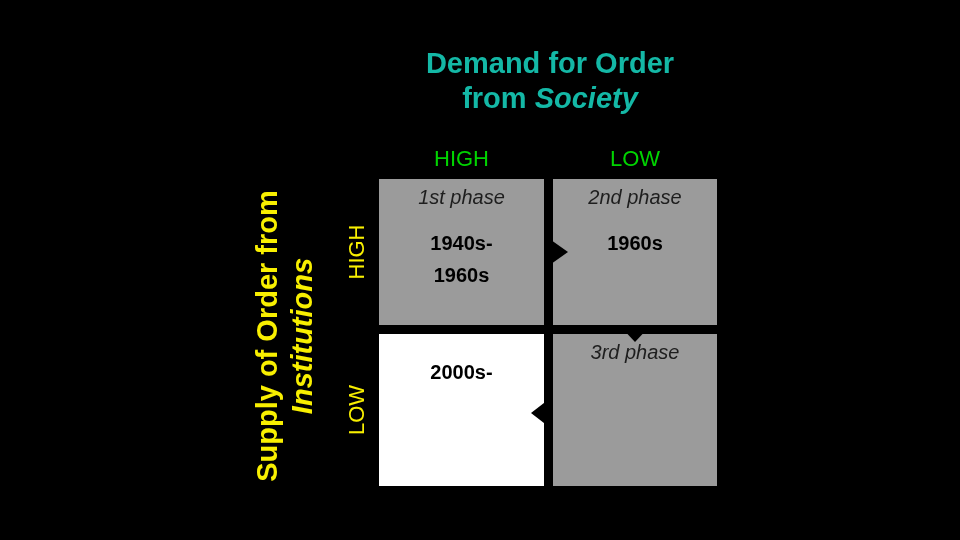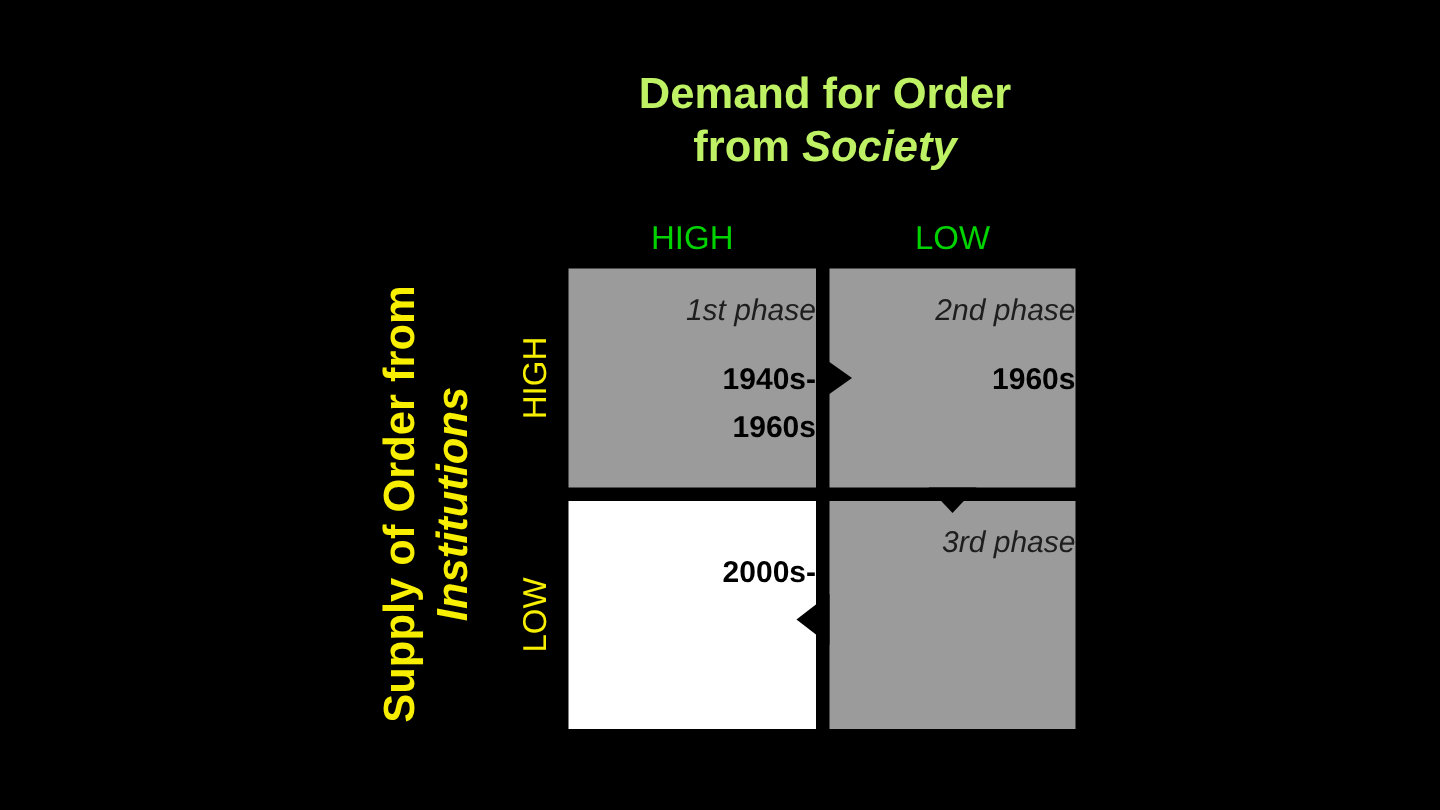--- a/index.html
+++ b/index.html
@@ -12,21 +12,21 @@
     font-family: "Liberation Sans", "DejaVu Sans", sans-serif;
   }
 
   
   .slide-title {
     position: absolute;
     left: 370px;
     top: 46px;
     width: 360px;
     text-align: center;
-    color: #bef264;
+    color: #14b8a6;
     font-size: 29px;
     font-weight: bold;
     line-height: 35px;
   }
   .slide-title .it { font-style: italic; }
 
   
   .y-axis-title {
     position: absolute;
     left: 285px;
@@ -64,23 +64,23 @@
     font-weight: normal;
     white-space: nowrap;
   }
   .row-header.r1 { left: 357px; top: 252px; }
   .row-header.r2 { left: 357px; top: 410px; }
 
   
   .quad {
     position: absolute;
     background: #9b9b9b;
-    text-align: right;
+    text-align: center;
     box-sizing: border-box;
-    padding-top: 15px;
+    padding-top: 5px;
   }
   .quad.q1 { left: 379px; top: 179px; width: 165px; height: 146px; }
   .quad.q2 { left: 553px; top: 179px; width: 164px; height: 146px; }
   .quad.q4 { left: 379px; top: 334px; width: 165px; height: 152px; background: #ffffff; }
   .quad.q3 { left: 553px; top: 334px; width: 164px; height: 152px; }
 
   .quad .phase {
     font-style: italic;
     font-size: 20px;
     color: #1e1e1e;

